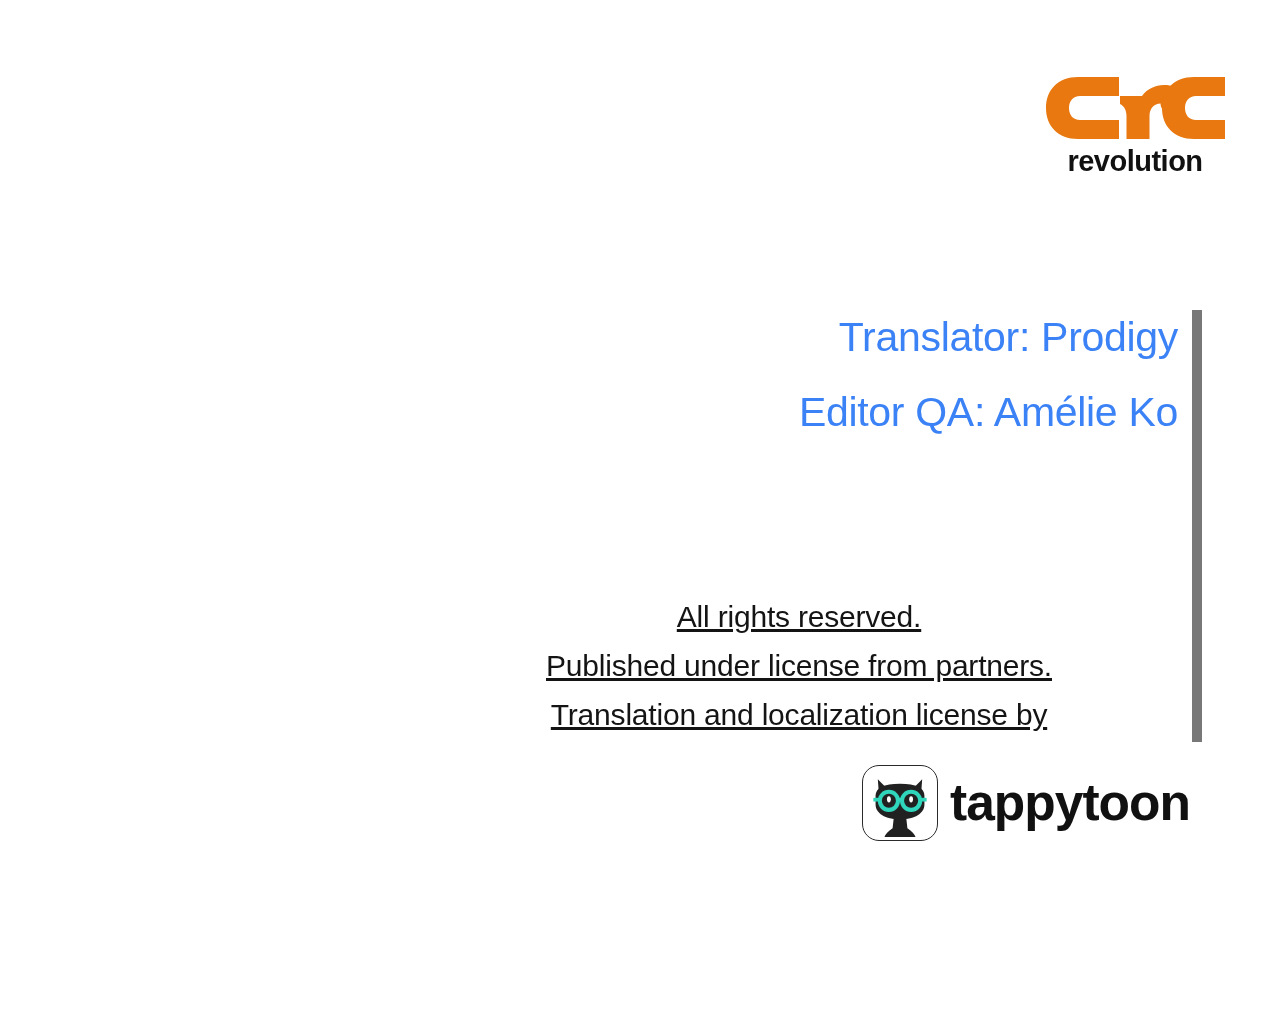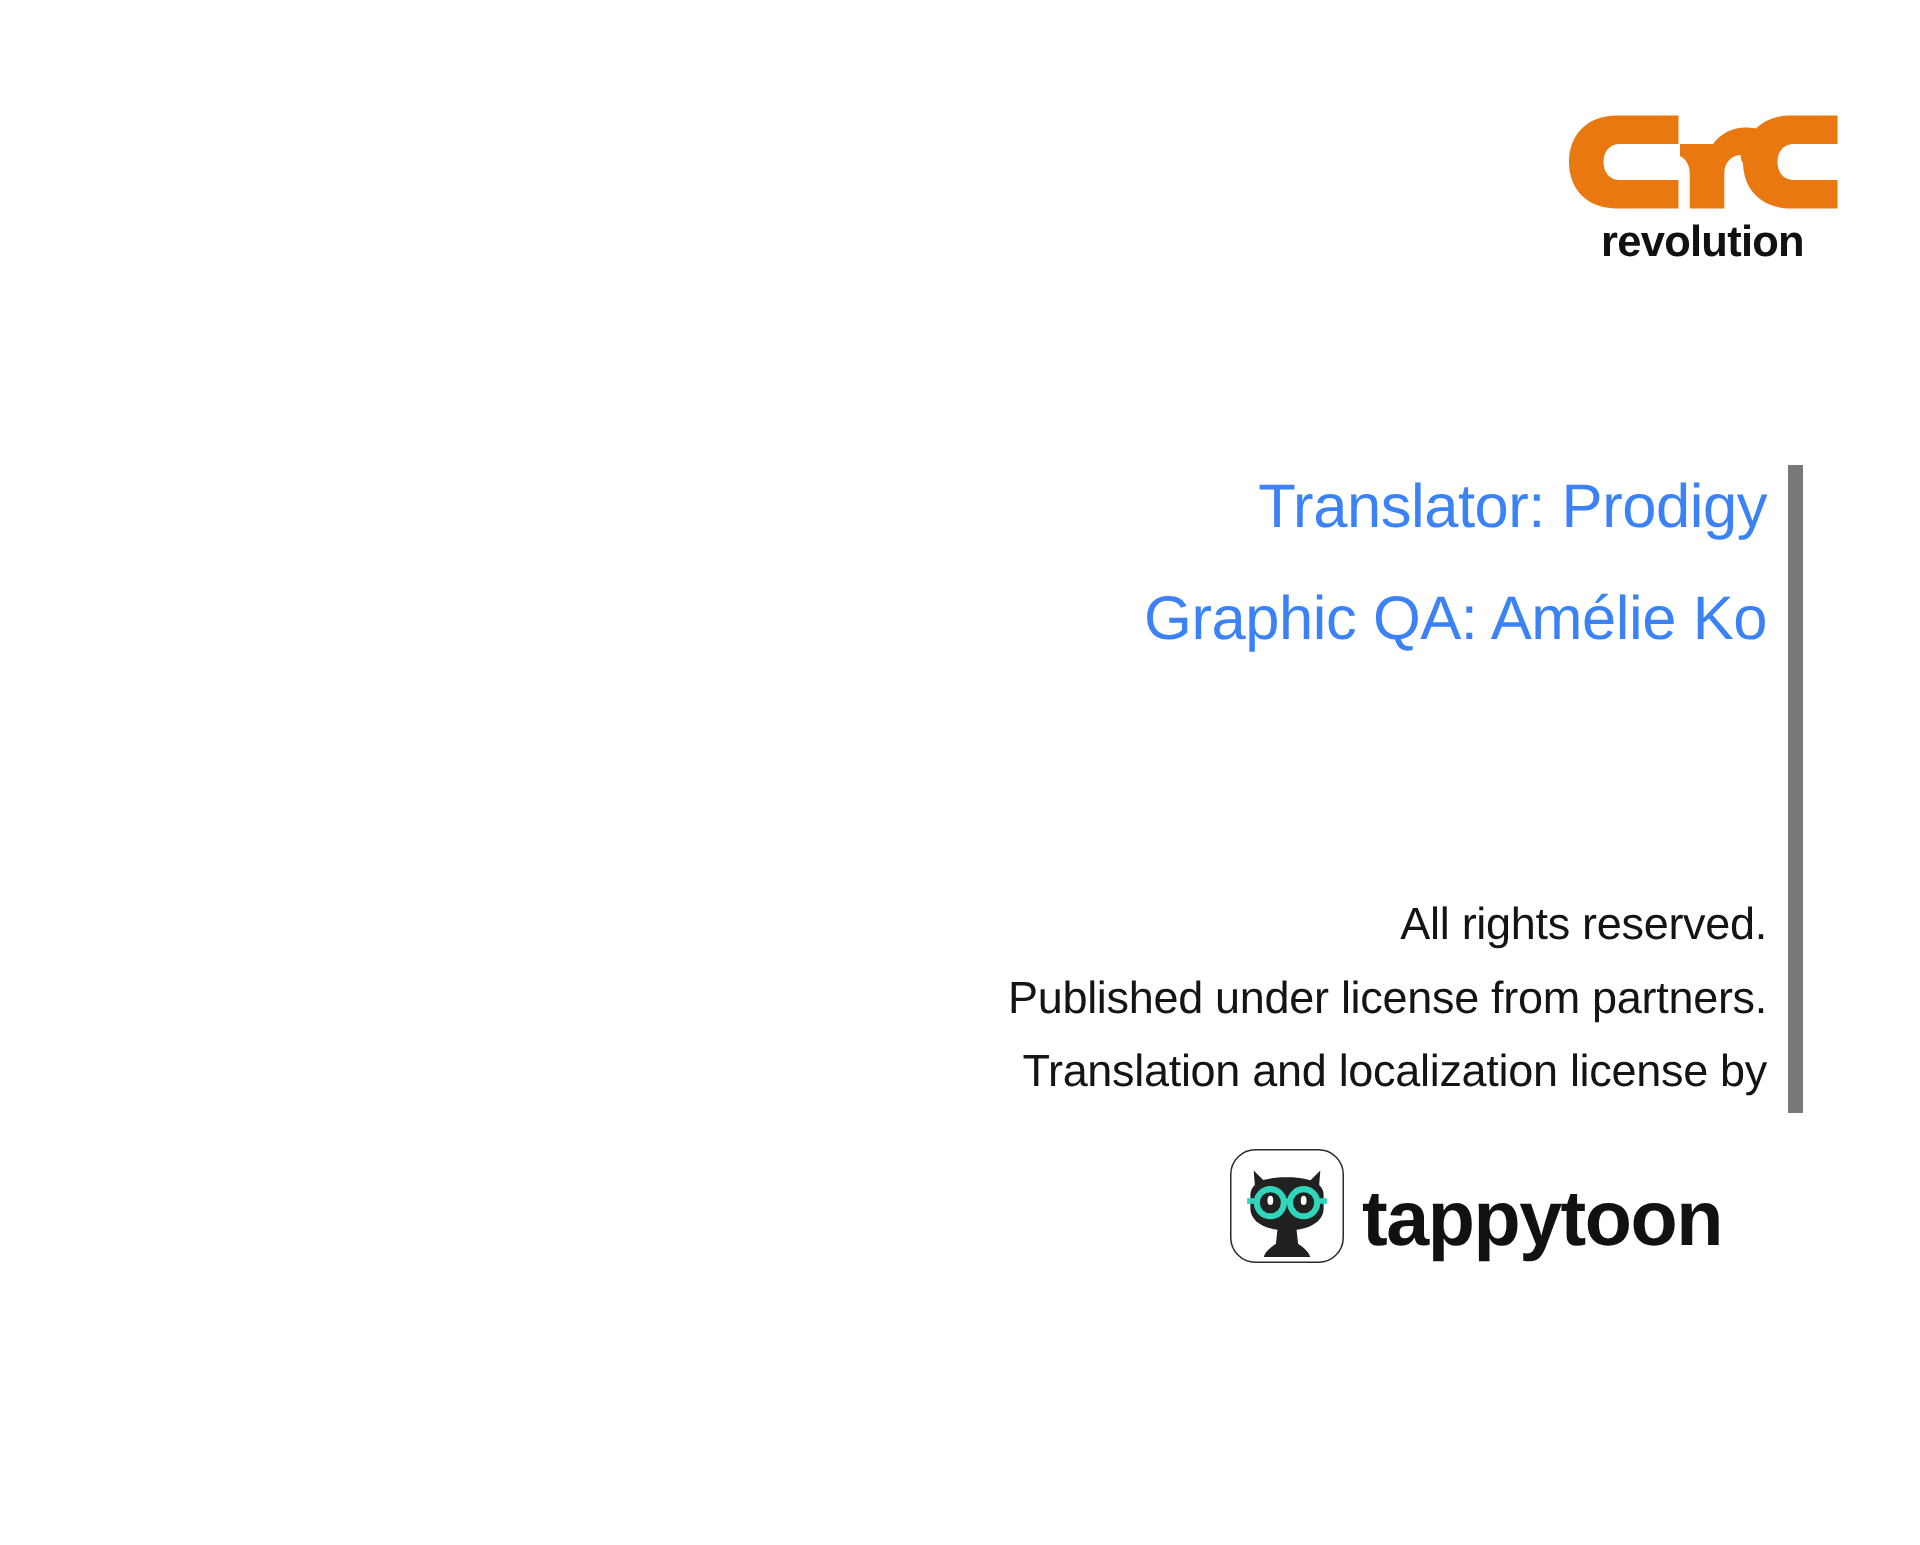--- a/index.html
+++ b/index.html
@@ -52,22 +52,23 @@
     letter-spacing: -0.3px;
     white-space: nowrap;
     color: #3b82f6;
   }
 
   #legal-block {
     position: absolute;
     left: 420px;
     top: 592px;
     width: 758px;
-    text-align: right;
+    text-align: center;
     color: #141414;
+    text-decoration: underline;
   }
   .legal-line {
     font-size: 30px;
     line-height: 49px;
     font-weight: 300;
     letter-spacing: -0.2px;
     white-space: nowrap;
   }
 
   
@@ -76,26 +77,26 @@
     left: 1192px;
     top: 310px;
     width: 10px;
     height: 432px;
     background: #787878;
   }
 
   
   #tappytoon-logo {
     position: absolute;
-    left: 820px;
+    left: 862px;
     top: 764px;
     width: 332px;
     height: 78px;
     display: flex;
-    align-items: flex-end;
+    align-items: center;
   }
   #tappytoon-logo .tt-tile {
     width: 76px;
     height: 76px;
     border: 1.5px solid #2b2b2b;
     border-radius: 17px;
     background: #ffffff;
     box-sizing: border-box;
     flex: 0 0 auto;
     overflow: hidden;
@@ -142,21 +143,21 @@
   <svg class="cnc-word" viewBox="0 0 364 68" aria-hidden="true">
     <text x="182" y="53" text-anchor="middle" font-family="'Liberation Sans', sans-serif" font-size="58" font-weight="bold" fill="#111111" letter-spacing="-1">revolution</text>
   </svg>
 
 </div>
 
 <div id="vertical-rule" style="background: rgb(120, 120, 120);"></div>
 
 <div id="credits-block">
   <div class="credit-line">Translator: Prodigy</div>
-  <div class="credit-line">Graphic QA: Amélie Ko</div>
+  <div class="credit-line">Editor QA: Amélie Ko</div>
 </div>
 
 <div id="legal-block">
   <div class="legal-line">All rights reserved.</div>
   <div class="legal-line">Published under license from partners.</div>
   <div class="legal-line">Translation and localization license by</div>
 </div>
 
 <div id="tappytoon-logo">
 

